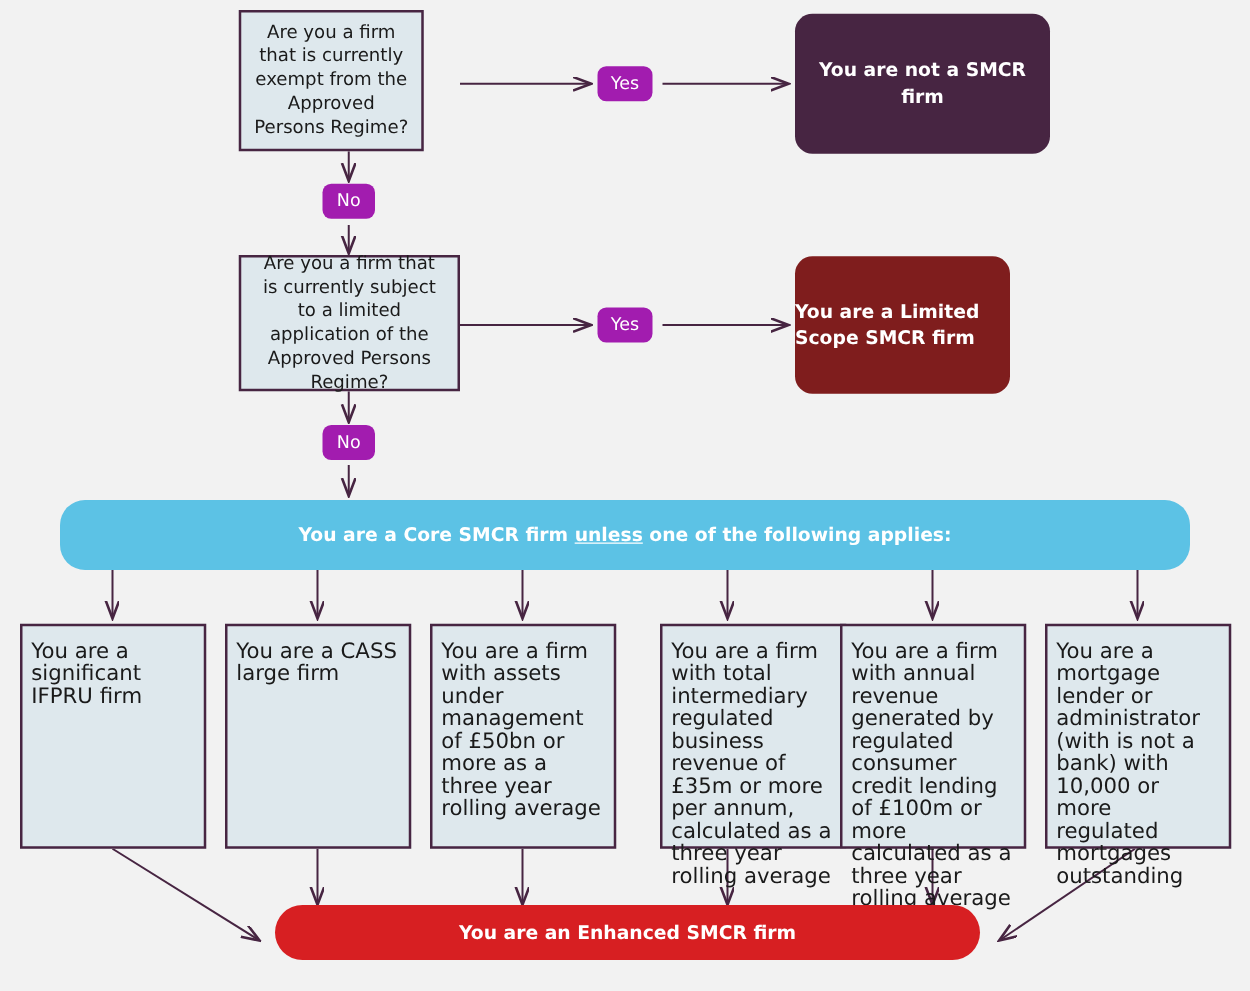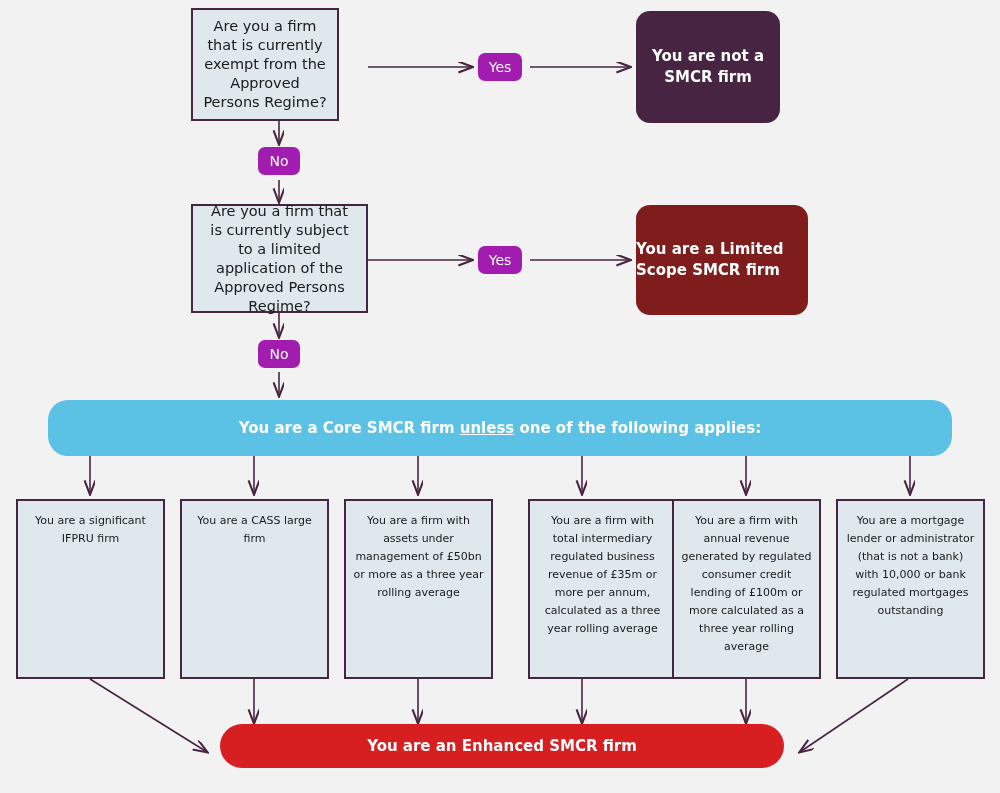--- a/index.html
+++ b/index.html
@@ -50,23 +50,22 @@
     padding:5px 9px;
     text-align:center;
     font-weight:normal;
   }
 
   
   .cbox{
     background:#dee8ed;
     border:2px solid #472542;
     color:#1a1a1a;
-    font-size:11px;
+    font-size:17px;
     line-height:18px;
-    text-align:center;
     align-items:flex-start;
     justify-content:center;
     padding:11px 7px 7px 7px;
   }
 
   .banner-text{font-size:15px;font-weight:bold;color:#ffffff;}
   .banner-text u{text-decoration:underline;}
 
   svg.edges{position:absolute;left:0;top:0;width:1000px;height:793px;pointer-events:none;}
 </style>
@@ -115,21 +114,21 @@
   </svg>
 
   <div class="node qbox" style="left:191px;top:8px;width:148px;height:113px;">
     <span>Are you a firm that is currently exempt from the Approved Persons Regime?</span>
   </div>
 
   <div class="node badge" style="left:478px;top:53px;width:44px;height:28px;padding:0;align-items:center;">
     <span>Yes</span>
   </div>
 
-  <div class="node pill pill-purple" style="left:636px;top:11px;width:144px;height:112px;">
+  <div class="node pill pill-purple" style="left:636px;top:11px;width:204px;height:112px;">
     <span class="inner">You are not a SMCR firm</span>
   </div>
 
   <div class="node badge" style="left:258px;top:147px;width:42px;height:28px;padding:0;align-items:center;">
     <span>No</span>
   </div>
 
   <div class="node qbox" style="left:191px;top:204px;width:177px;height:109px;">
     <span>Are you a firm that is currently subject to a limited application of the Approved Persons Regime?</span>
   </div>
@@ -164,20 +163,20 @@
 
   <div class="node cbox" style="left:528px;top:499px;width:149px;height:180px;">
     <span>You are a firm with total intermediary regulated business revenue of £35m or more per annum, calculated as a three year rolling average</span>
   </div>
 
   <div class="node cbox" style="left:672px;top:499px;width:149px;height:180px;">
     <span>You are a firm with annual revenue generated by regulated consumer credit lending of £100m or more calculated as a three year rolling average</span>
   </div>
 
   <div class="node cbox" style="left:836px;top:499px;width:149px;height:180px;">
-    <span>You are a mortgage lender or administrator (that is not a bank) with 10,000 or bank regulated mortgages outstanding</span>
+    <span>You are a mortgage lender or administrator (with is not a bank) with 10,000 or more regulated mortgages outstanding</span>
   </div>
 
   <div class="node pill pill-red" style="left:220px;top:724px;width:564px;height:44px;">
     <span>You are an Enhanced SMCR firm</span>
   </div>
 
 </div>
 
 </body></html>

